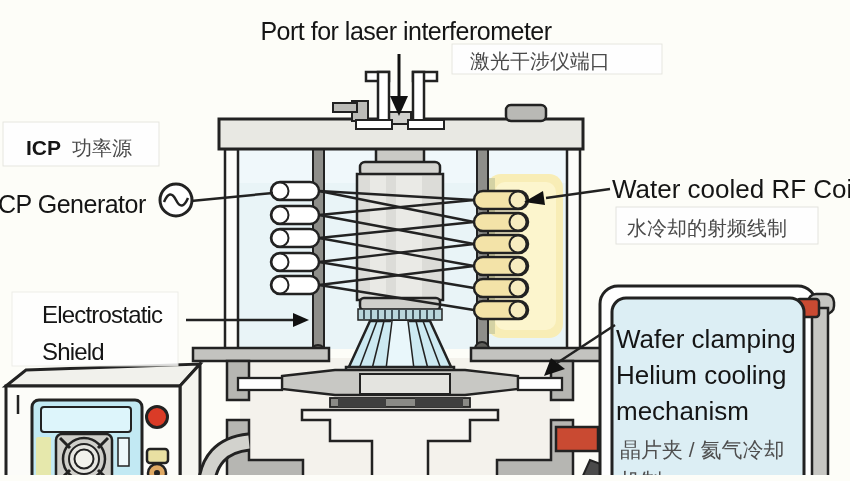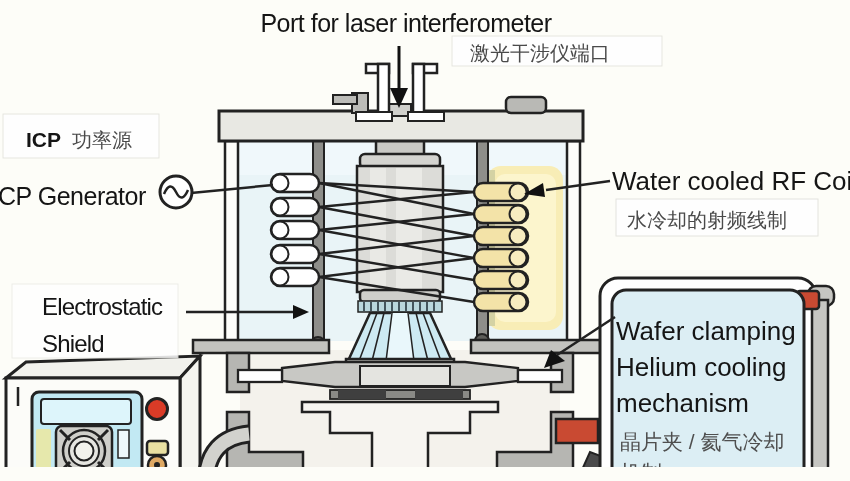--- a/index.html
+++ b/index.html
@@ -1,17 +1,17 @@
 <!DOCTYPE html>
 <html><head>
 <meta charset="utf-8">
 <style>
   html,body{margin:0;padding:0;background:#fdfdf8;}
   .stage{position:relative;width:850px;height:467px;overflow:hidden;background:#0ea5e9;
-         font-family:"Liberation Sans", sans-serif;}
+         font-family:"Liberation Sans", sans-serif;margin-top:8px;}
   svg text{font-family:"Liberation Sans", sans-serif;}
   .en-label{fill:#151515;font-size:25px;}
   .en-label-big{fill:#151515;font-size:26px;}
   .zh-label{fill:#4a4a4a;font-size:20px;}
   .zh-board{fill:#4f4f4f;font-size:21px;}
 </style>
 </head>
 <body>
 
 <div class="stage">

